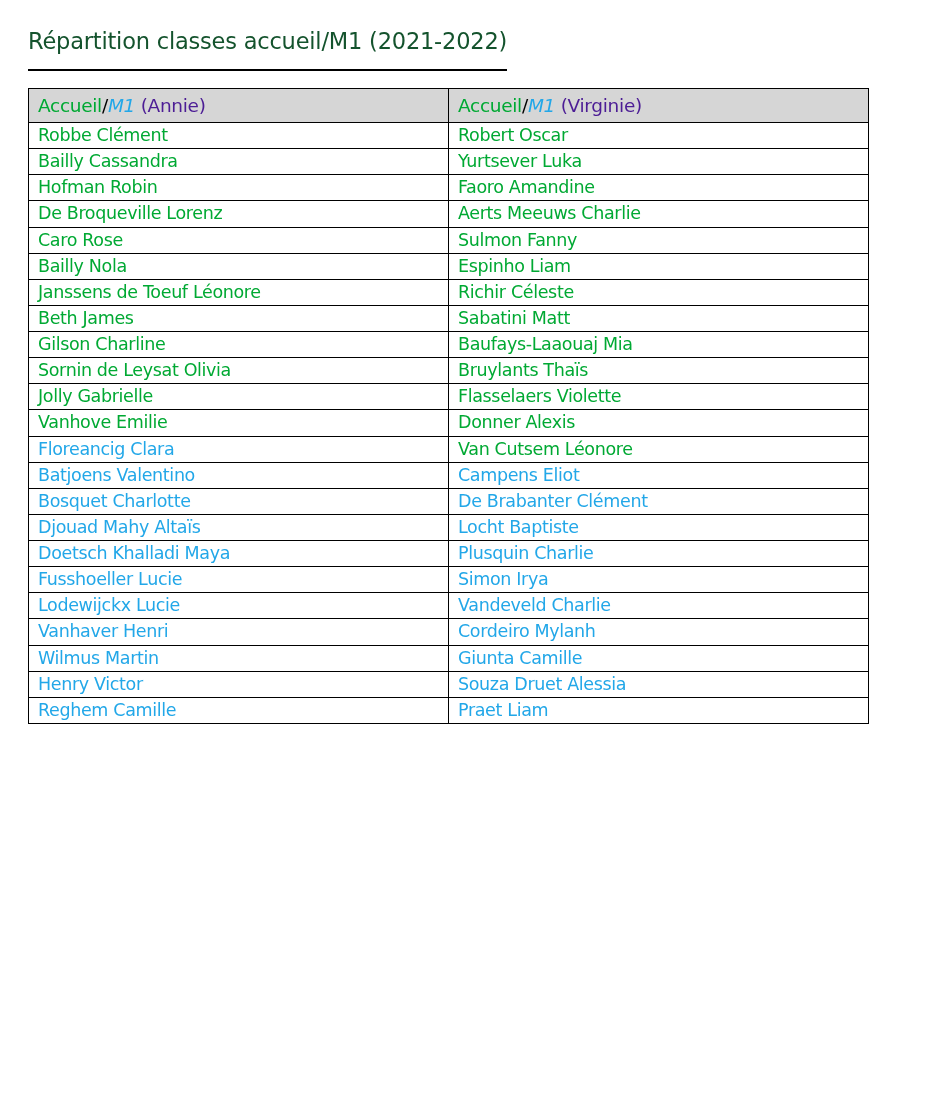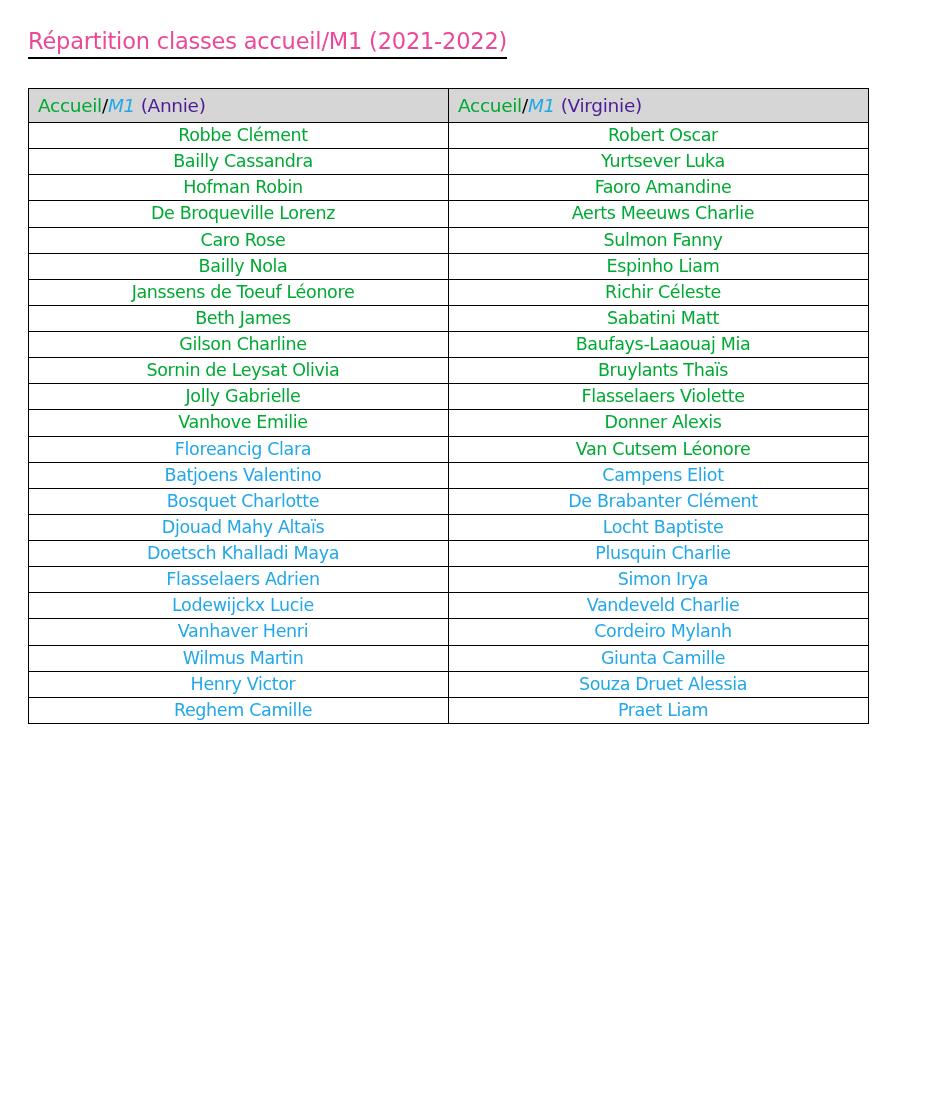--- a/index.html
+++ b/index.html
@@ -19,25 +19,25 @@
     height: 1095px;
     background: #ffffff;
   }
   .doc-title {
     position: absolute;
     left: 28px;
     top: 29px;
     font-family: "DejaVu Sans", sans-serif;
     font-size: 22.5px;
     font-weight: 400;
-    color: #ec4899;
+    color: #14532d;
     letter-spacing: -0.2px;
     white-space: nowrap;
     border-bottom: 2.5px solid #000000;
-    padding-bottom: 2px;
+    padding-bottom: 14px;
     display: inline-block;
     line-height: 1.15;
   }
   .roster-table {
     position: absolute;
     left: 28px;
     top: 88px;
     width: 840px;
     border-collapse: collapse;
     table-layout: fixed;
@@ -72,21 +72,20 @@
   .hdr-slash   { color: #000000; }
   .hdr-m1      { color: #22a7e8; font-style: italic; }
   .hdr-teacher { color: #4c1d95; }
   .name {
     display: block;
     font-family: "DejaVu Sans", sans-serif;
     font-size: 17.5px;
     font-weight: 400;
     letter-spacing: -0.35px;
     line-height: 1.15;
-    text-align: center;
   }
   .name.accueil { color: #00a933; }
   .name.m1      { color: #22a7e8; }
 </style>
 </head>
 <body>
 
 <div class="page">
 
   <div class="doc-title">Répartition classes accueil/M1 (2021-2022)</div>
@@ -242,21 +241,21 @@
         <tr>
           <td>
             <span class="name m1">Doetsch Khalladi Maya</span>
           </td>
           <td>
             <span class="name m1">Plusquin Charlie</span>
           </td>
         </tr>
         <tr>
           <td>
-            <span class="name m1">Flasselaers Adrien</span>
+            <span class="name m1">Fusshoeller Lucie</span>
           </td>
           <td>
             <span class="name m1">Simon Irya</span>
           </td>
         </tr>
         <tr>
           <td>
             <span class="name m1">Lodewijckx Lucie</span>
           </td>
           <td>

